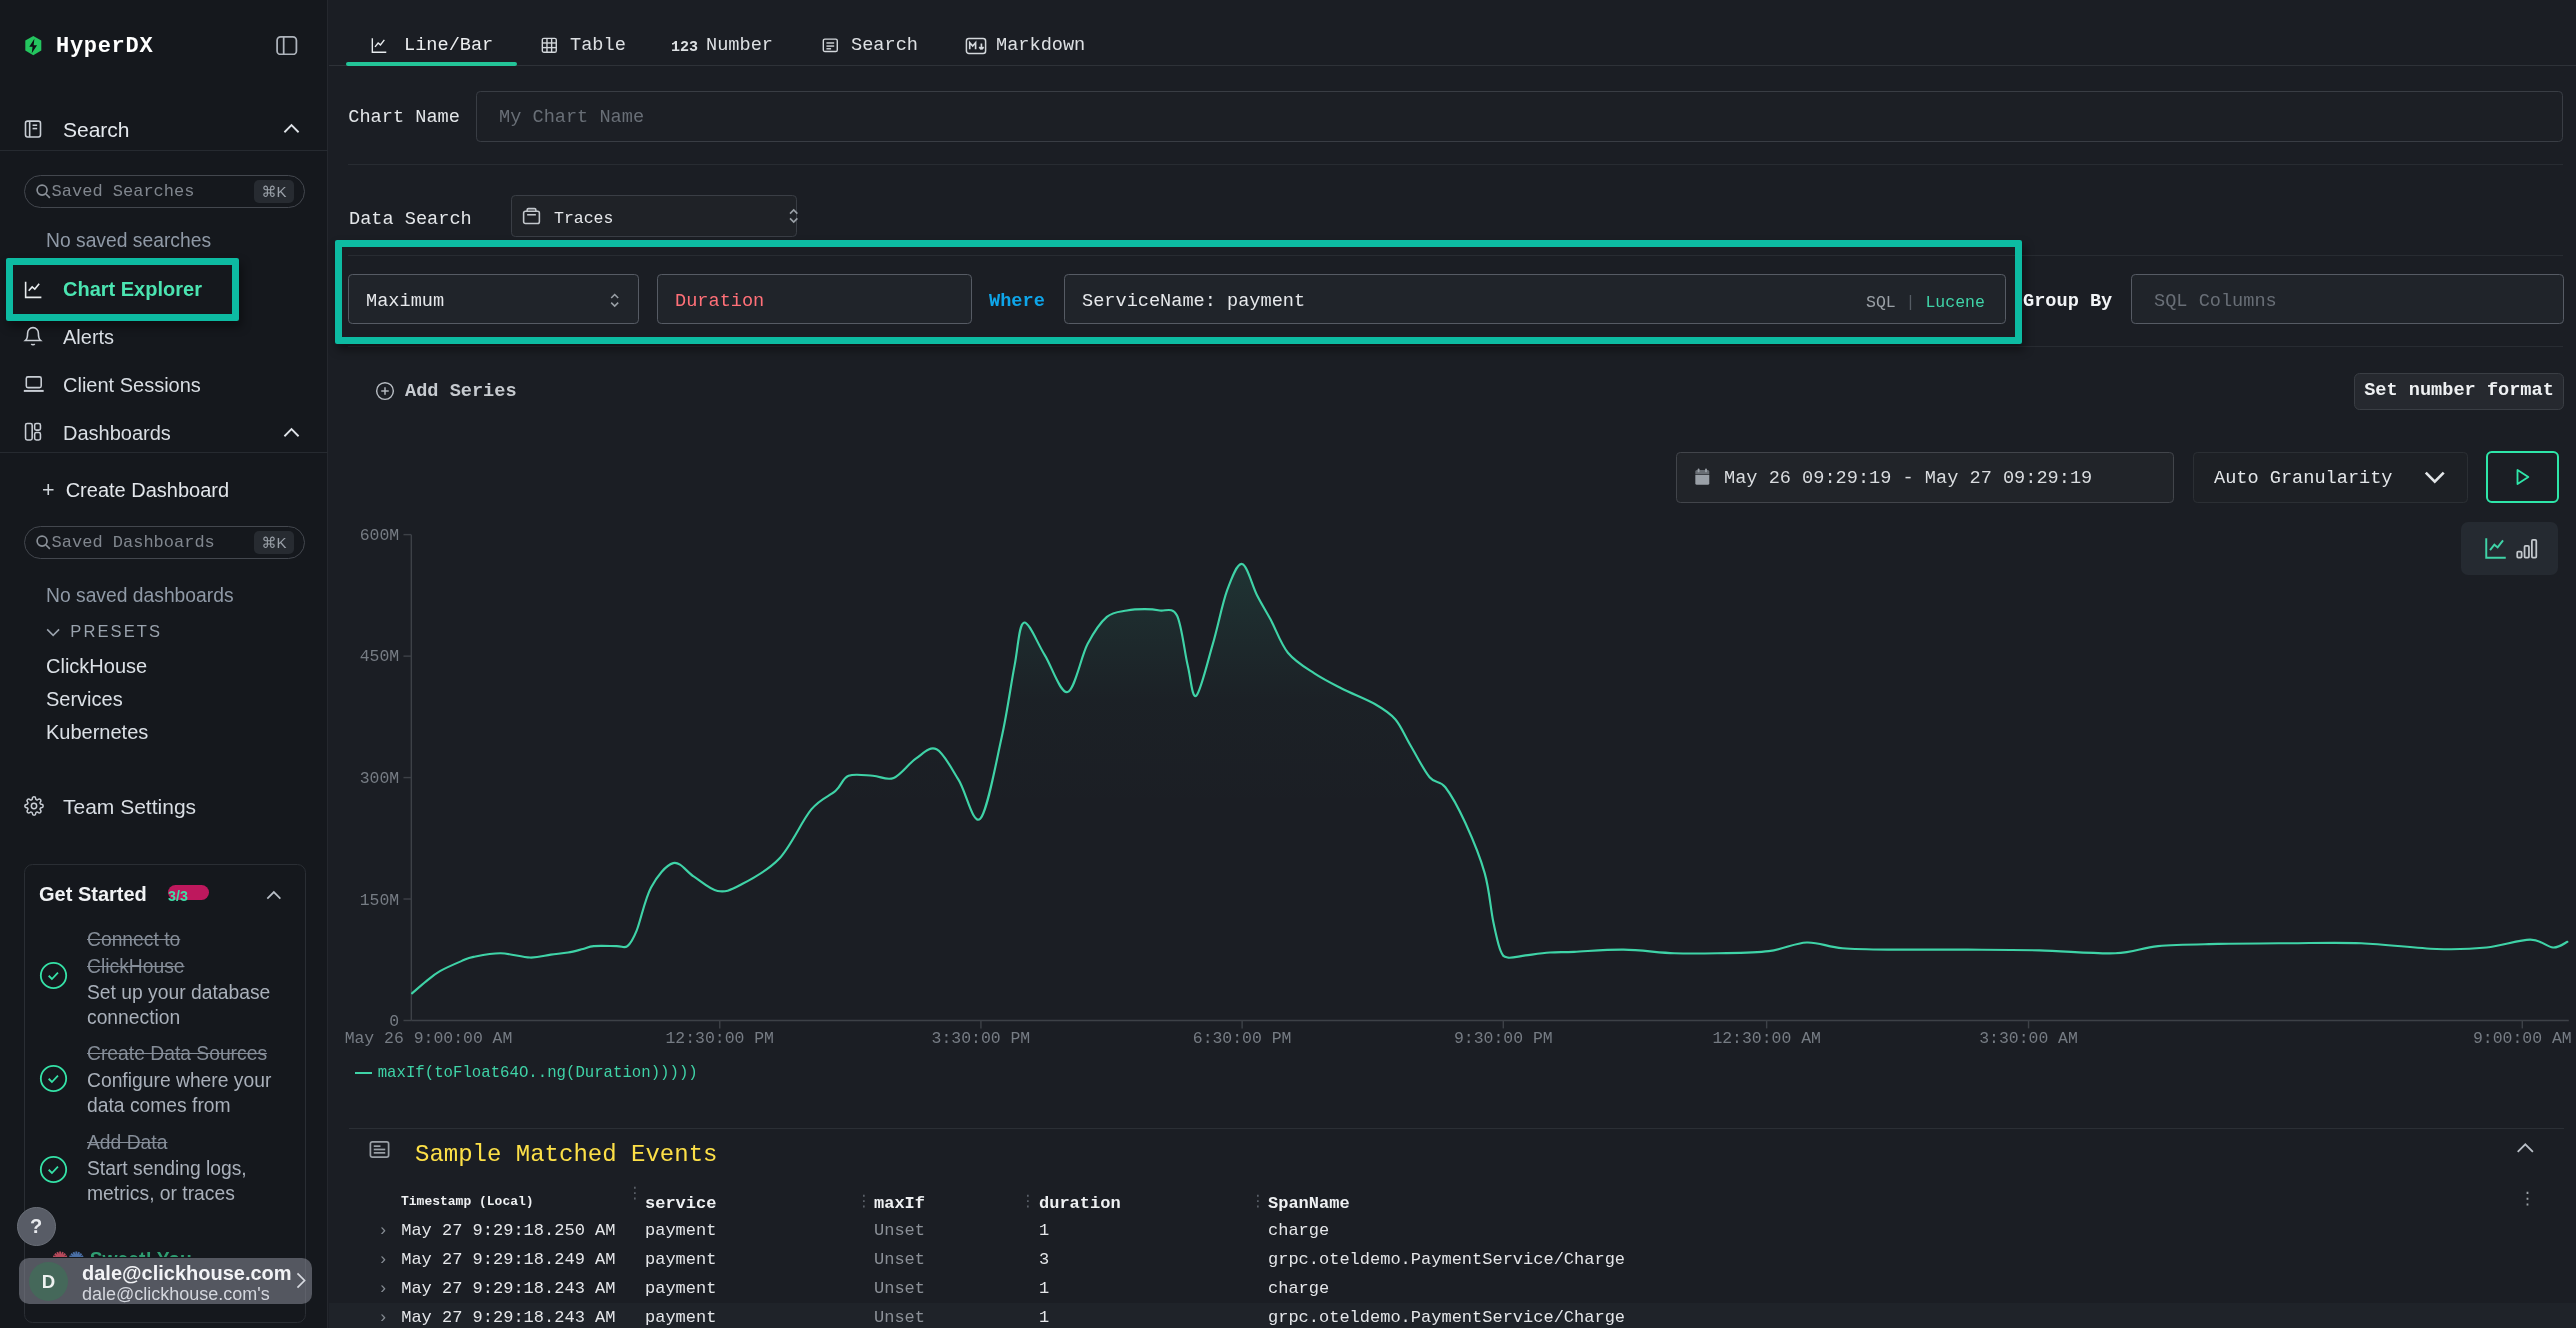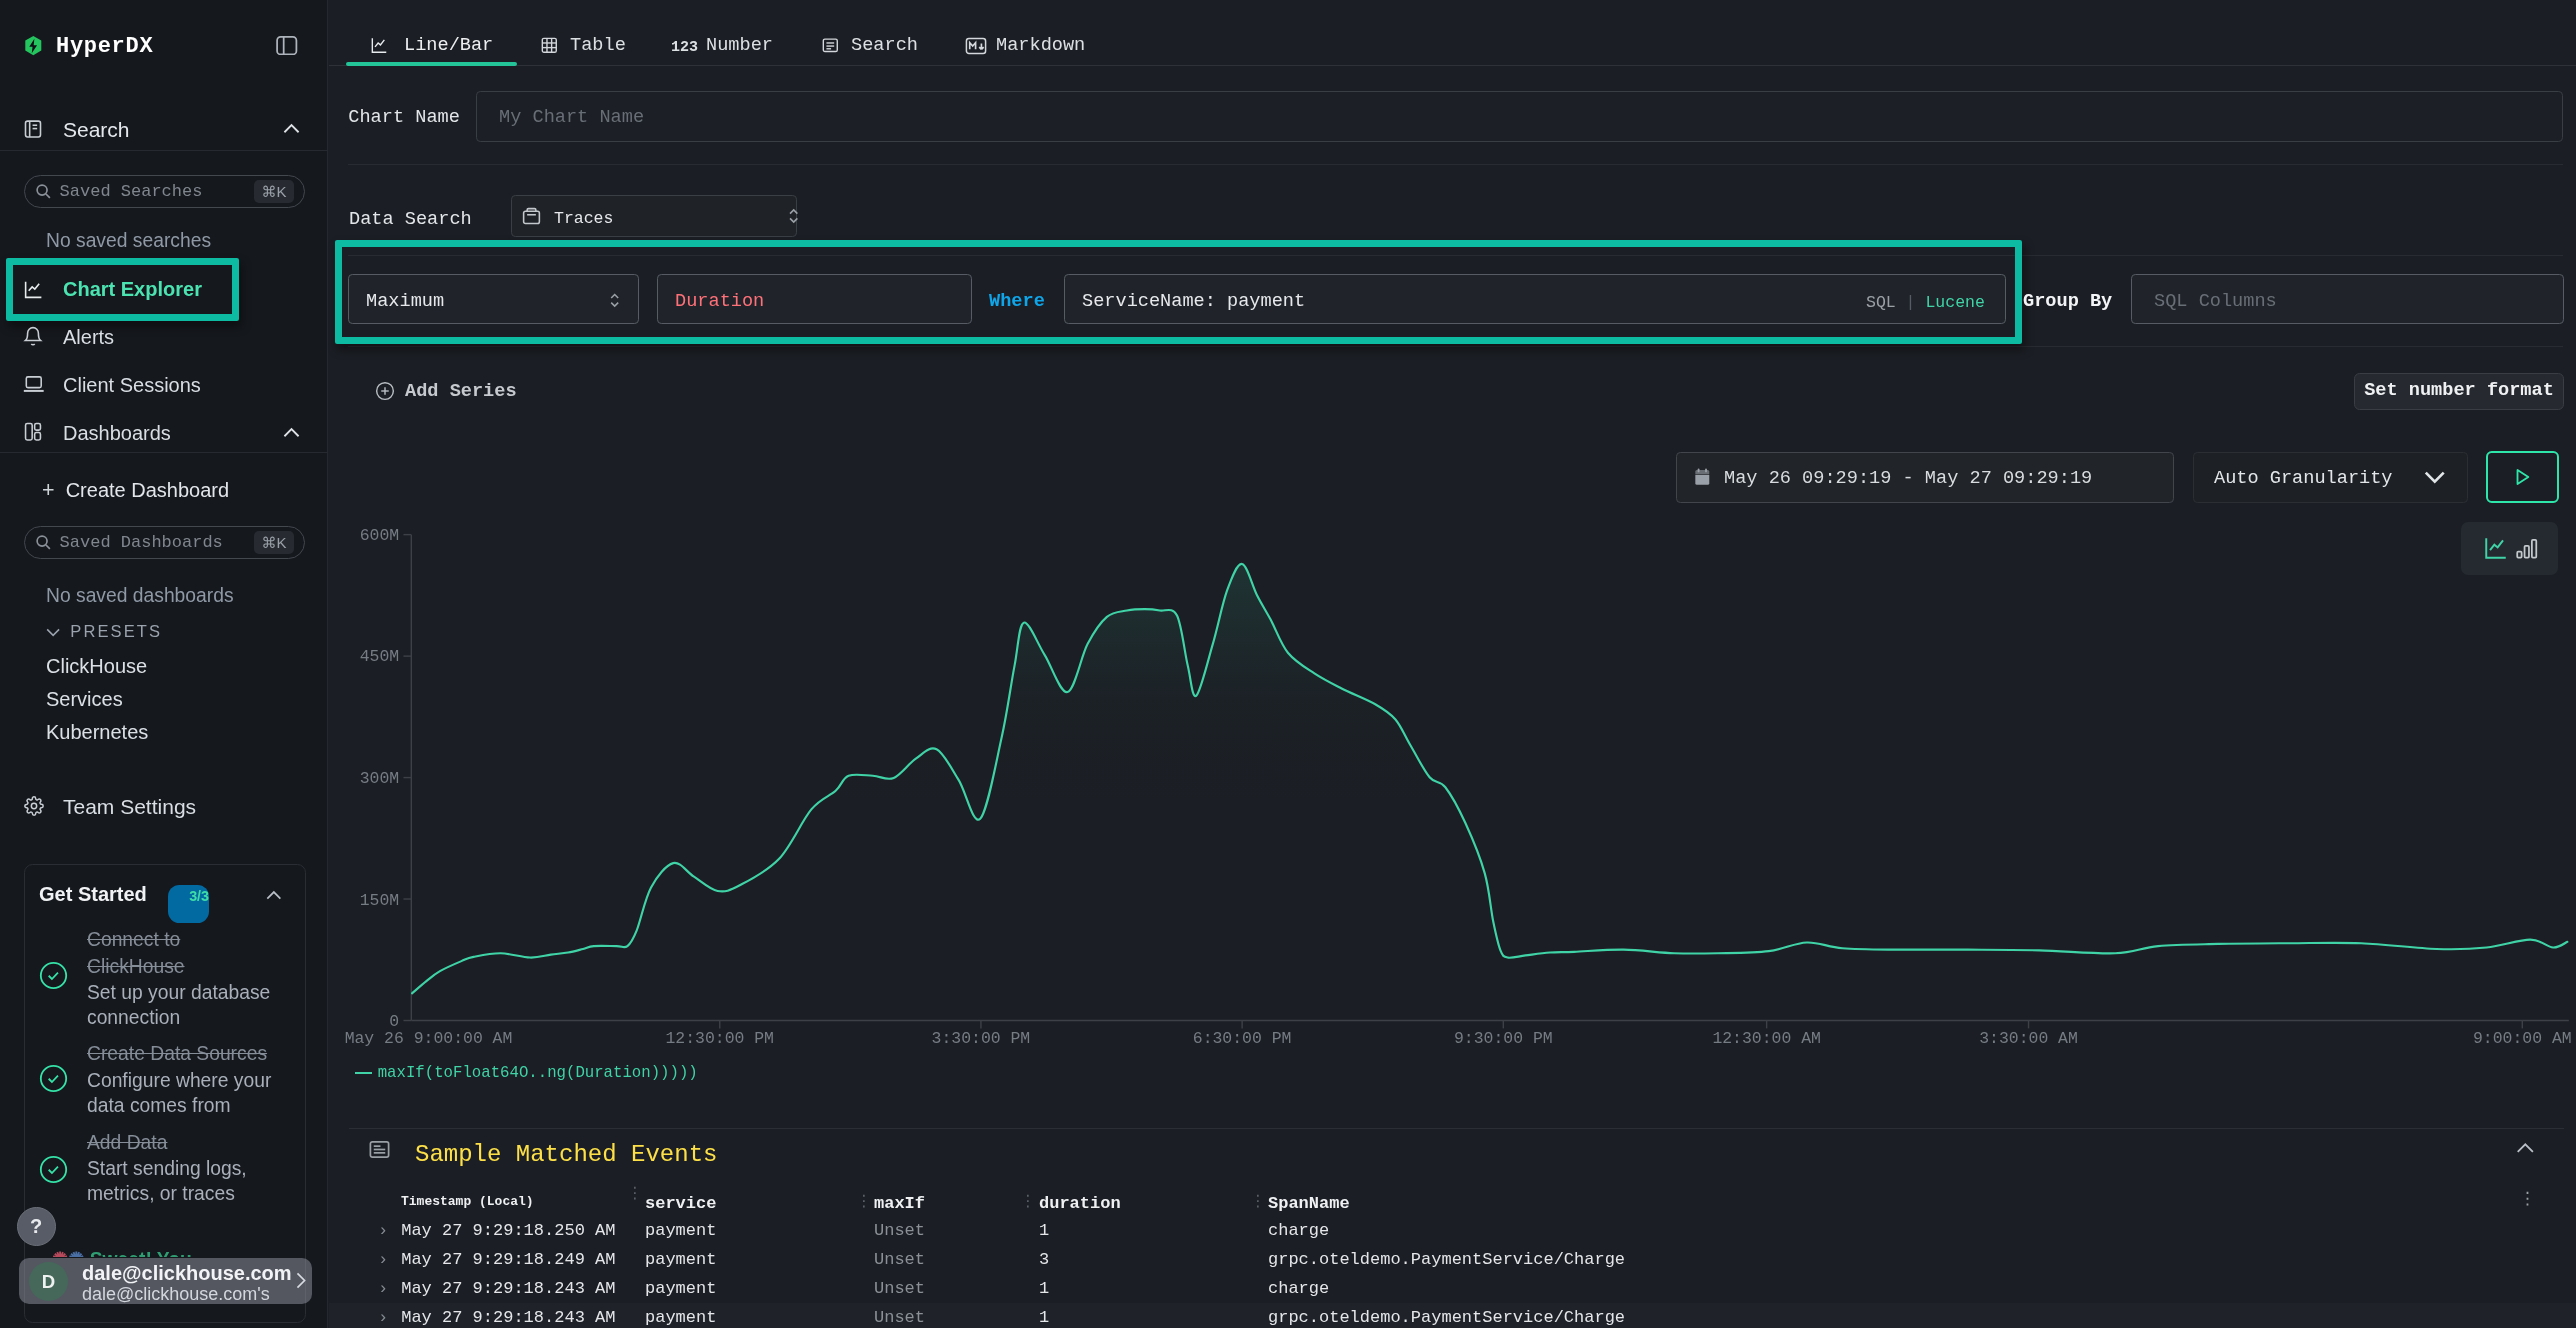--- a/index.html
+++ b/index.html
@@ -6,21 +6,21 @@
   html,body { width:2576px; height:1328px; background:#1b1e24; overflow:hidden; }
   body { font-family:"Liberation Mono", monospace; color:#e6e8eb; position:relative; }
   .sans { font-family:"Liberation Sans", sans-serif; }
   .abs { position:absolute; }
   
   #sidebar { position:absolute; left:0; top:0; width:328px; height:1328px; background:#15181d; border-right:1.4px solid #25282e; }
   .sb-divider { position:absolute; left:0; width:328px; height:1.4px; background:#262a30; }
   .navitem { position:absolute; left:63px; font-family:"Liberation Sans", sans-serif; font-size:20px; color:#d9dee4; font-weight:500; white-space:nowrap; }
   .sb-icon { position:absolute; left:23px; color:#c9ced5; }
   .pill { position:absolute; left:23.6px; width:281px; height:33px; border:1.4px solid #43474e; border-radius:17px; display:flex; align-items:center; padding:0 10px; }
-  .pill .ph { color:#80868e; font-size:17px; letter-spacing:0px; margin-left:8px; flex:1; }
+  .pill .ph { color:#80868e; font-size:17px; letter-spacing:0px; margin-left:0; flex:1; }
   .pill .kbd { background:#272b31; color:#9aa0a8; font-size:15px; padding:2.1px 7.2px; border-radius:5px; font-family:"Liberation Sans", sans-serif; }
   
   #main { position:absolute; left:329px; top:0; width:2247px; height:1328px; }
   .mono { font-family:"Liberation Mono", monospace; }
   .input { position:absolute; border:1.4px solid #393d44; border-radius:4.3px; background:#1c1f25; }
   .annot { position:absolute; border:7.9px solid #0dbba2; border-radius:2.1px; box-shadow:2.9px 5.7px 10px rgba(0,0,0,0.40); }
 </style>
 </head>
 <body>
 <div id="sidebar">
@@ -103,21 +103,21 @@
   <div class="abs sans" style="left:46px;top:721px;font-size:20px;color:#dbe0e6">Kubernetes</div>
 
   <svg class="sb-icon" style="left:23.6px;top:796px" width="20" height="20" viewBox="0 0 24 24" fill="none" stroke="#c9ced5" stroke-width="1.8">
     <circle cx="12" cy="12" r="3.2"></circle>
     <path d="M19.4 15a1.65 1.65 0 0 0 .33 1.82l.06.06a2 2 0 1 1-2.83 2.83l-.06-.06a1.65 1.65 0 0 0-1.82-.33 1.65 1.65 0 0 0-1 1.51V21a2 2 0 1 1-4 0v-.09A1.65 1.65 0 0 0 9 19.4a1.65 1.65 0 0 0-1.82.33l-.06.06a2 2 0 1 1-2.83-2.83l.06-.06a1.65 1.65 0 0 0 .33-1.82 1.65 1.65 0 0 0-1.51-1H3a2 2 0 1 1 0-4h.09A1.65 1.65 0 0 0 4.6 9a1.65 1.65 0 0 0-.33-1.82l-.06-.06a2 2 0 1 1 2.83-2.83l.06.06a1.65 1.65 0 0 0 1.82.33H9a1.65 1.65 0 0 0 1-1.51V3a2 2 0 1 1 4 0v.09a1.65 1.65 0 0 0 1 1.51 1.65 1.65 0 0 0 1.82-.33l.06-.06a2 2 0 1 1 2.83 2.83l-.06.06a1.65 1.65 0 0 0-.33 1.82V9a1.65 1.65 0 0 0 1.51 1H21a2 2 0 1 1 0 4h-.09a1.65 1.65 0 0 0-1.51 1Z"></path>
   </svg>
   <div class="navitem" style="top:795px;font-size:21px">Team Settings</div>
 
   <div class="abs" style="left:23.6px;top:864px;width:282px;height:459px;border:1.4px solid #2a2e34;border-radius:8.6px;background:#15181d"></div>
   <div class="abs sans" style="left:39px;top:883px;font-size:20px;font-weight:bold;color:#f0f2f4">Get Started</div>
-  <div class="abs sans" style="left:168px;top:885px;width:41px;height:38px;background:#0369a1;border-radius:11.4px;color:#3edda7;font-size:14.3px;font-weight:bold;text-align:right;line-height:22px">3/3</div>
+  <div class="abs sans" style="left:168px;top:885px;width:41px;height:15px;background:#be185d;border-radius:11.4px;color:#3edda7;font-size:14.3px;font-weight:bold;text-align:left;line-height:22px">3/3</div>
   <svg class="abs" style="left:266px;top:890px" width="15.7" height="10" viewBox="0 0 24 15" fill="none" stroke="#b9bfc7" stroke-width="2.6">
       <path d="M2 13L12 3l10 10"></path>
     </svg>
 
   <svg class="abs" style="left:39px;top:961px" width="29" height="29" viewBox="0 0 24 24" fill="none" stroke="#35e2a7" stroke-width="1.5">
       <circle cx="12" cy="12" r="10.5"></circle>
       <path d="M8 12.2l2.7 2.7 5-5.2"></path>
     </svg>
   <div class="abs sans" style="left:87px;top:927px;font-size:19.3px;line-height:26.5px;color:#858d98;text-decoration:line-through">Connect to<br>ClickHouse</div>
   <div class="abs sans" style="left:87px;top:980px;font-size:19.3px;line-height:25px;color:#a9b0ba">Set up your database<br>connection</div>

